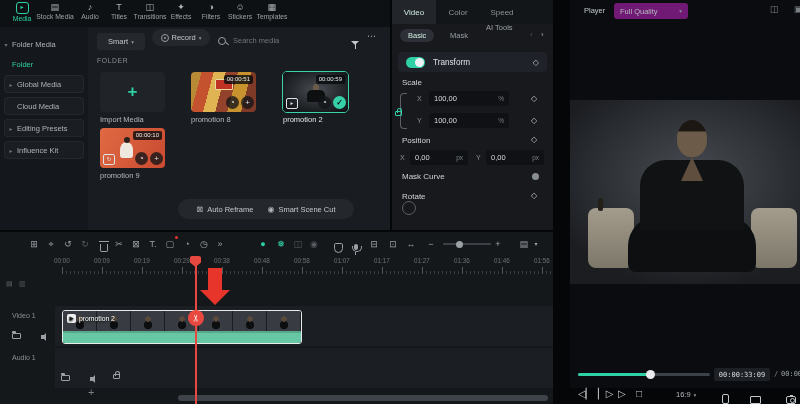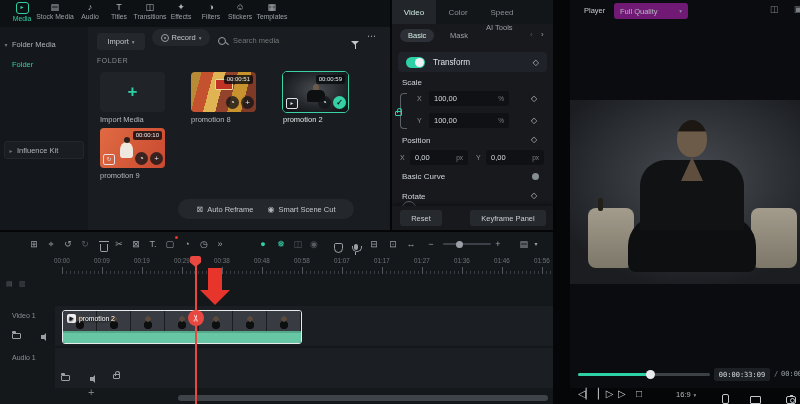--- a/index.html
+++ b/index.html
@@ -218,29 +218,41 @@
 
   <div class="a sidebar">
     <div class="a srow" style="top:8px">
       <span class="caret">▾</span>
       <span class="txt">Folder Media</span>
     </div>
     <div class="a srow sel" style="top:28px">
       <span class="caret"></span>
       <span class="txt">Folder</span>
     </div>
+    <div class="a srow boxed" style="top:48px">
+      <span class="caret">▸</span>
+      <span class="txt">Global Media</span>
+    </div>
+    <div class="a srow boxed" style="top:70px">
+      <span class="caret"></span>
+      <span class="txt">Cloud Media</span>
+    </div>
+    <div class="a srow boxed" style="top:92px">
+      <span class="caret">▸</span>
+      <span class="txt">Editing Presets</span>
+    </div>
     <div class="a srow boxed" style="top:114px">
       <span class="caret">▸</span>
       <span class="txt">Influence Kit</span>
     </div>
   </div>
 
   <div class="a mediacontent">
     <div class="a mbtn" style="left:9px;top:6px;width:48px;height:17px">
-      <span>Import</span>
+      <span>Smart</span>
       <span style="font-size:5.5px;color:#8a9096">▾</span>
     </div>
     <div class="a mbtn" style="left:64px;top:2px;width:58px;height:17px;border-radius:9px">
       <span class="ic i-rec"></span>
       <span>Record</span>
       <span style="font-size:5.5px;color:#8a9096">▾</span>
     </div>
     <div class="a searchbox" style="left:130px;top:8px">
       <span class="ic i-search"></span>
       <input placeholder="Search media" style="">
@@ -344,35 +356,27 @@
     <div class="a field" style="left:18px;top:150px;width:58px">
       <span>0,00</span>
       <span class="unit">px</span>
     </div>
     <span class="a axis" style="left:84px;top:154px">Y</span>
     <div class="a field" style="left:94px;top:150px;width:58px">
       <span>0,00</span>
       <span class="unit">px</span>
     </div>
 
-    <div class="a plabel" style="left:10px;top:172px">Basic Curve</div>
+    <div class="a plabel" style="left:10px;top:172px">Mask Curve</div>
     <span class="a toggle off" style="left:132px;top:172px"></span>
 
     <div class="a plabel" style="left:10px;top:192px">Rotate</div>
     <span class="a diamond" style="left:139px;top:191px">◇</span>
     <div class="a dial" style="left:10px;top:201px"></div>
 
-    <div class="a" style="left:0;top:206px;width:161px;height:24px;background:#17191d;box-shadow:0 -2px 4px rgba(0,0,0,.35)">
-      <div class="a pbtn" style="left:8px;top:4px;width:42px;height:16px">
-        <span>Reset</span>
-      </div>
-      <div class="a pbtn" style="left:78px;top:4px;width:76px;height:16px">
-        <span>Keyframe Panel</span>
-      </div>
-    </div>
   </div>
 
   <div class="a playerp">
     <span class="a phead" style="left:14px;top:6px">Player</span>
     <div class="a pdrop" style="left:44px;top:3px;width:74px;height:16px">
       <span>Full Quality</span>
       <span style="font-size:5.5px;color:#8a9096">▾</span>
     </div>
     <span class="a" style="left:200px;top:4px;font-size:9px;color:#7a8086;cursor:pointer">◫</span>
     <span class="a" style="left:224px;top:4px;font-size:9px;color:#7a8086;cursor:pointer">▣</span>

